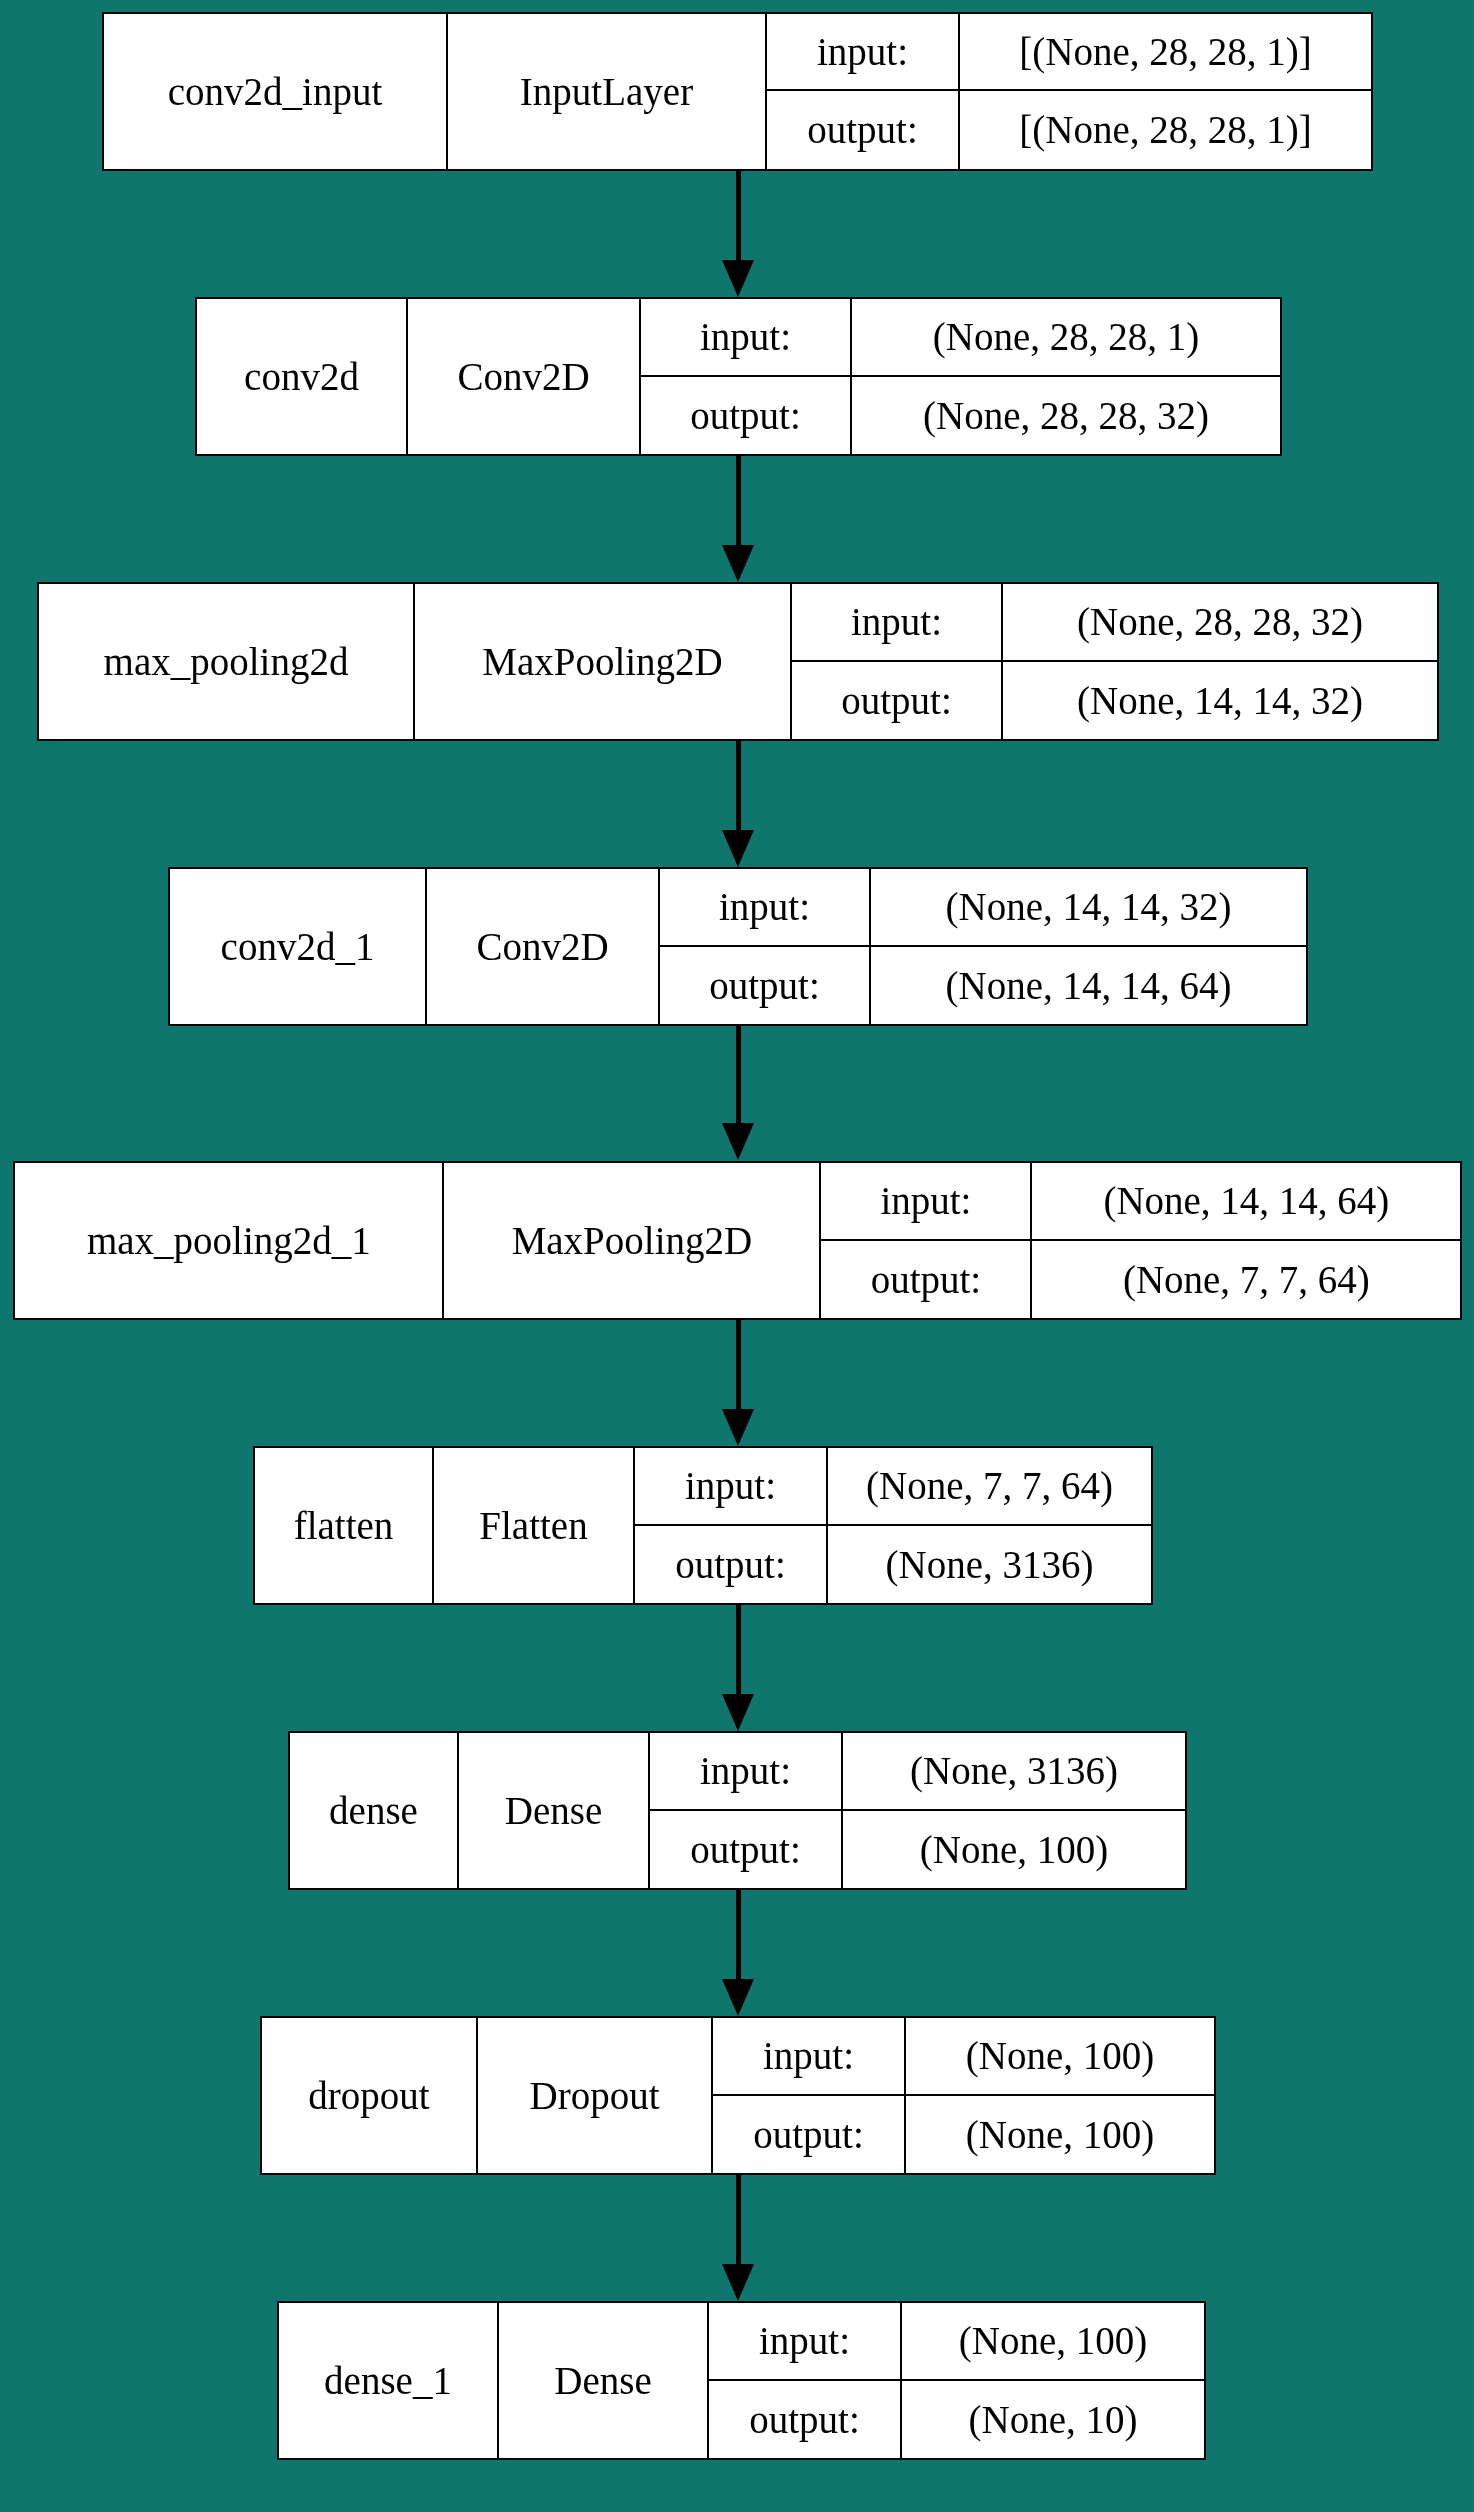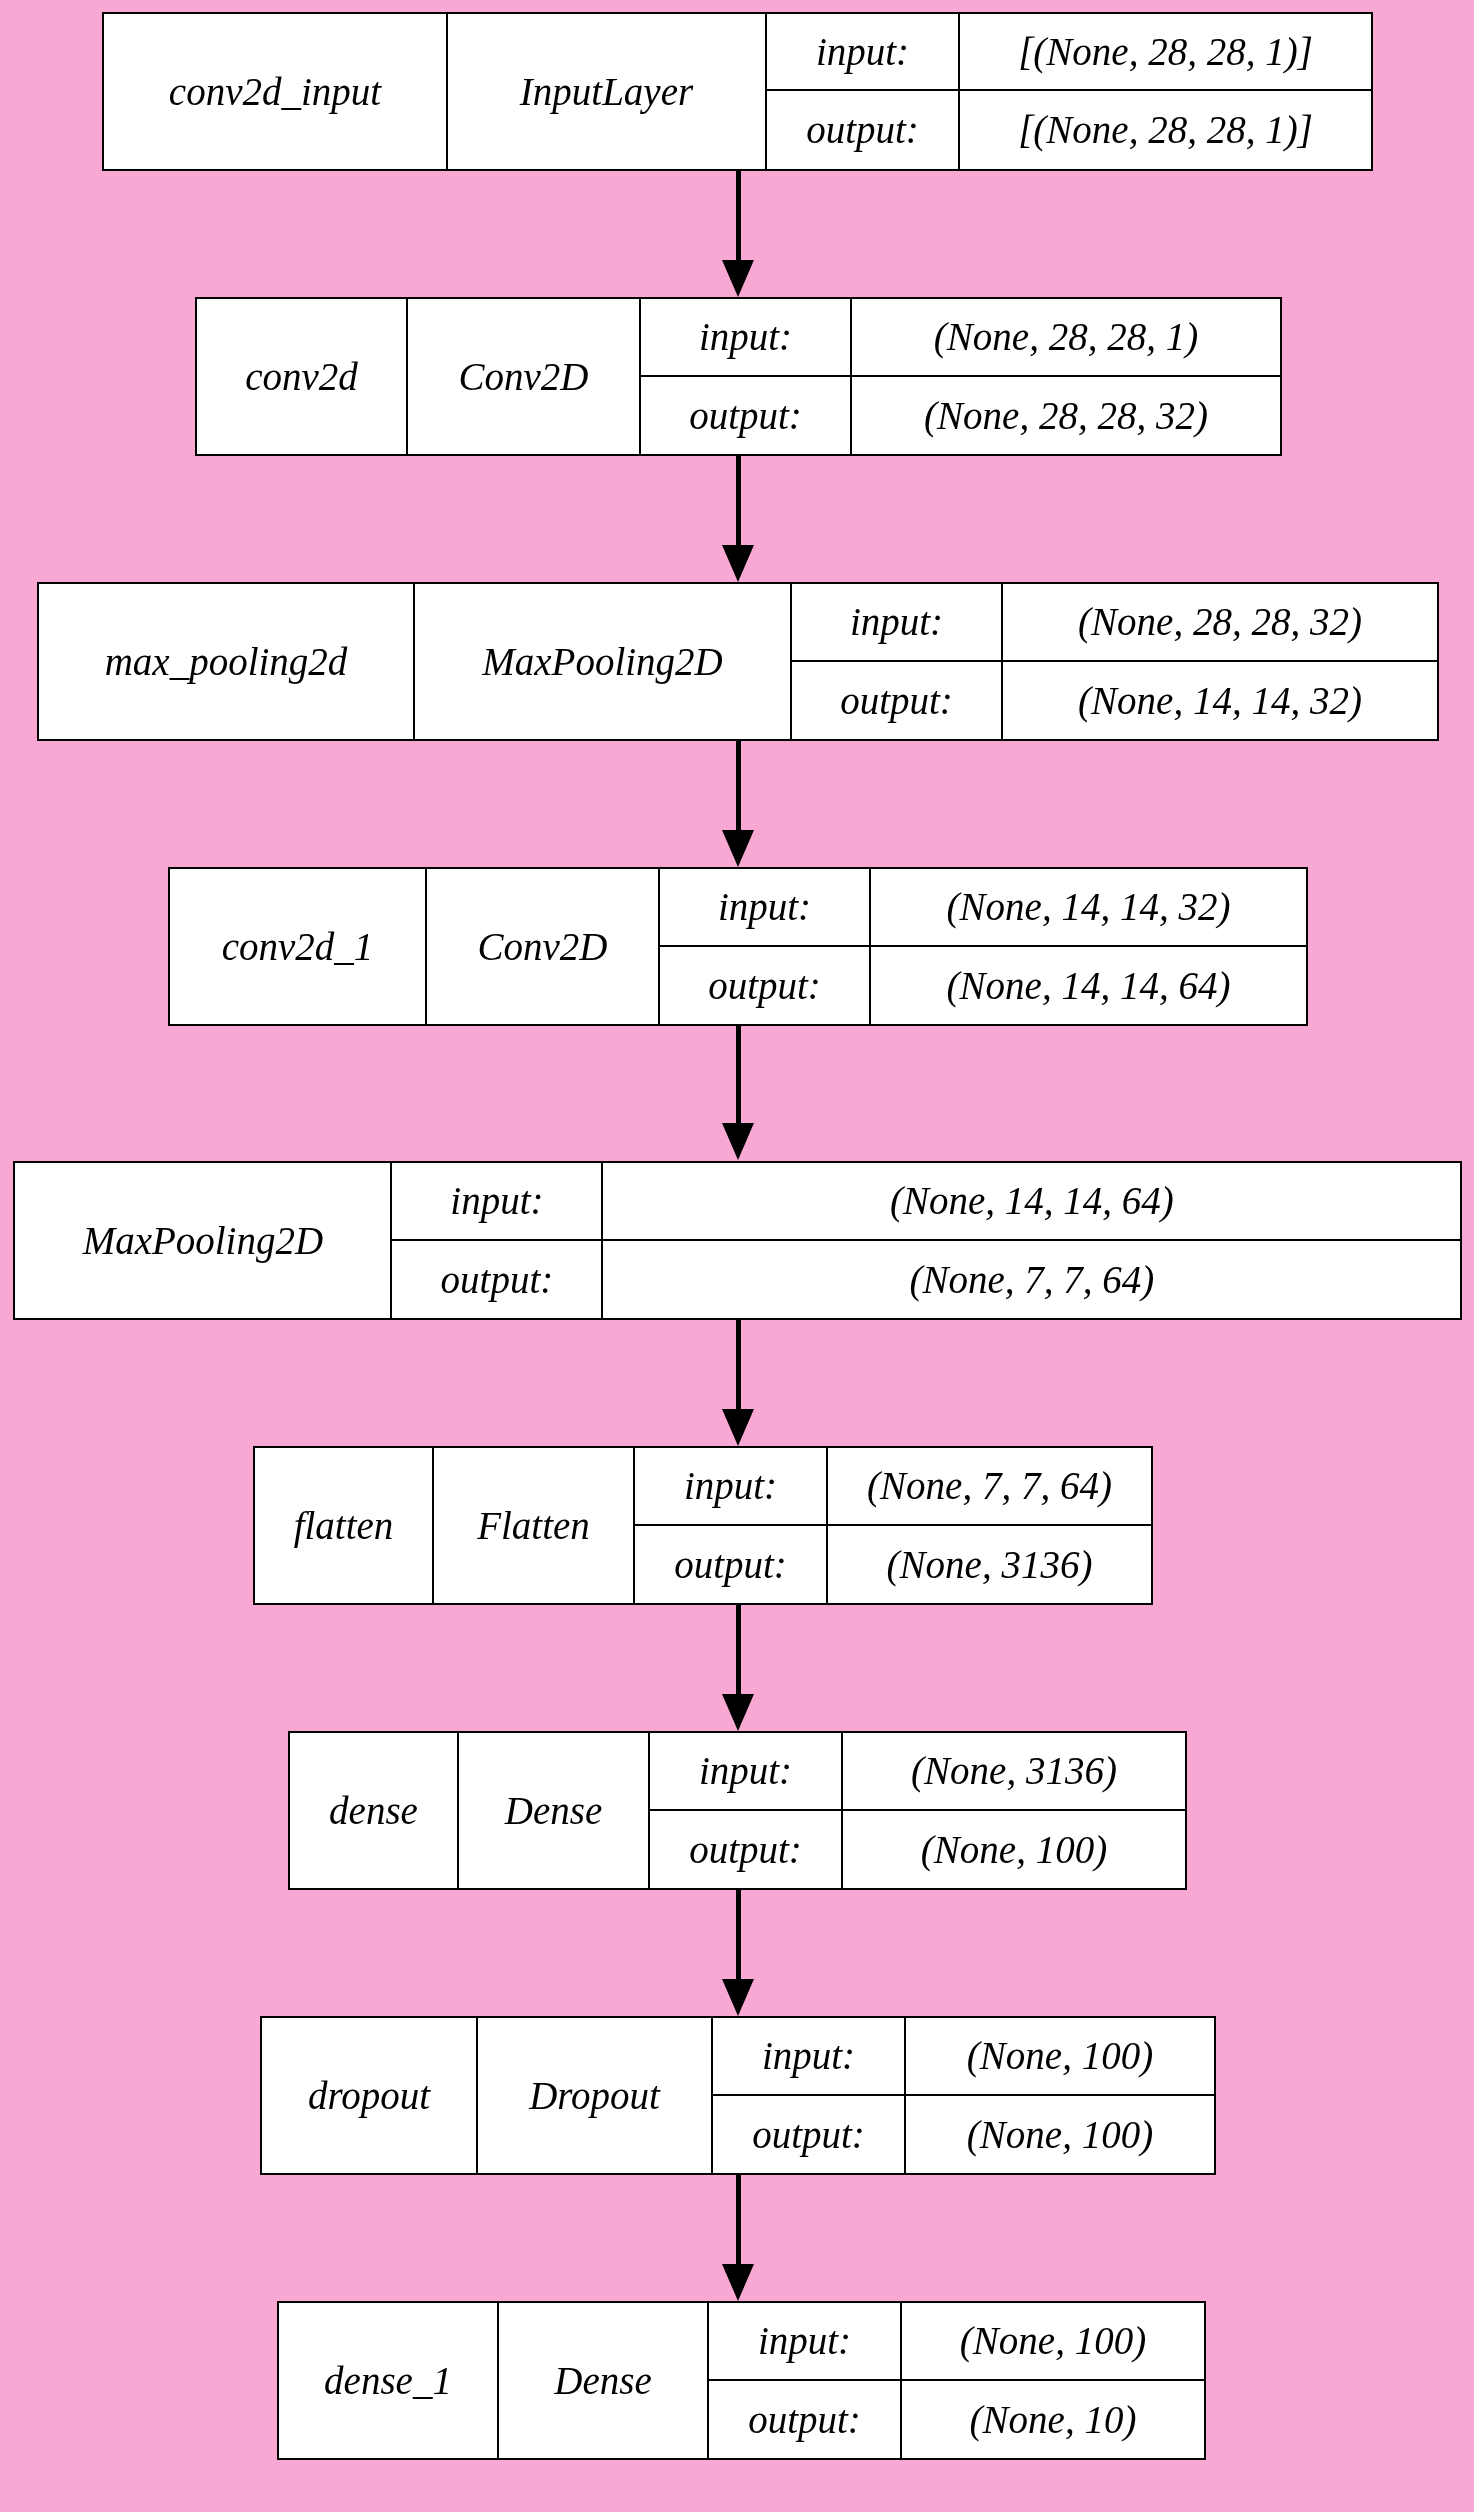--- a/index.html
+++ b/index.html
@@ -98,21 +98,21 @@
     width: 0;
     height: 0;
     border-left: 16px solid transparent;
     border-right: 16px solid transparent;
     border-top: 37px solid #000000;
   }
 </style>
 </head>
 <body>
 
-<div id="canvas" style="width: 1474px; height: 2512px; background: #f9a8d4; font-style: italic;">
+<div id="canvas" style="width: 1474px; height: 2512px; background: #0f766e;">
     <div class="node" style="left: 102px; top: 11.7px; width: 1271px; height: 159px;">
       <div class="cell-name" style="width: 344px; flex: 0 0 344px;">conv2d_input</div>
       <div class="cell-type" style="width: 319px; flex: 0 0 319px;">InputLayer</div>
       <div class="io-group">
         <div class="io-row top">
           <div class="io-label" style="width: 193px; flex: 0 0 193px;">input:</div>
           <div class="io-shape">[(None, 28, 28, 1)]</div>
         </div>
         <div class="io-row bottom">
           <div class="io-label" style="width: 193px; flex: 0 0 193px;">output:</div>
@@ -156,20 +156,21 @@
           <div class="io-label" style="width: 211px; flex: 0 0 211px;">input:</div>
           <div class="io-shape">(None, 14, 14, 32)</div>
         </div>
         <div class="io-row bottom">
           <div class="io-label" style="width: 211px; flex: 0 0 211px;">output:</div>
           <div class="io-shape">(None, 14, 14, 64)</div>
         </div>
       </div>
     </div>
     <div class="node" style="left: 13.4px; top: 1161px; width: 1449px; height: 159px;">
+      <div class="cell-name" style="width: 429px; flex: 0 0 429px;">max_pooling2d_1</div>
       <div class="cell-type" style="width: 377px; flex: 0 0 377px;">MaxPooling2D</div>
       <div class="io-group">
         <div class="io-row top">
           <div class="io-label" style="width: 211px; flex: 0 0 211px;">input:</div>
           <div class="io-shape">(None, 14, 14, 64)</div>
         </div>
         <div class="io-row bottom">
           <div class="io-label" style="width: 211px; flex: 0 0 211px;">output:</div>
           <div class="io-shape">(None, 7, 7, 64)</div>
         </div>

